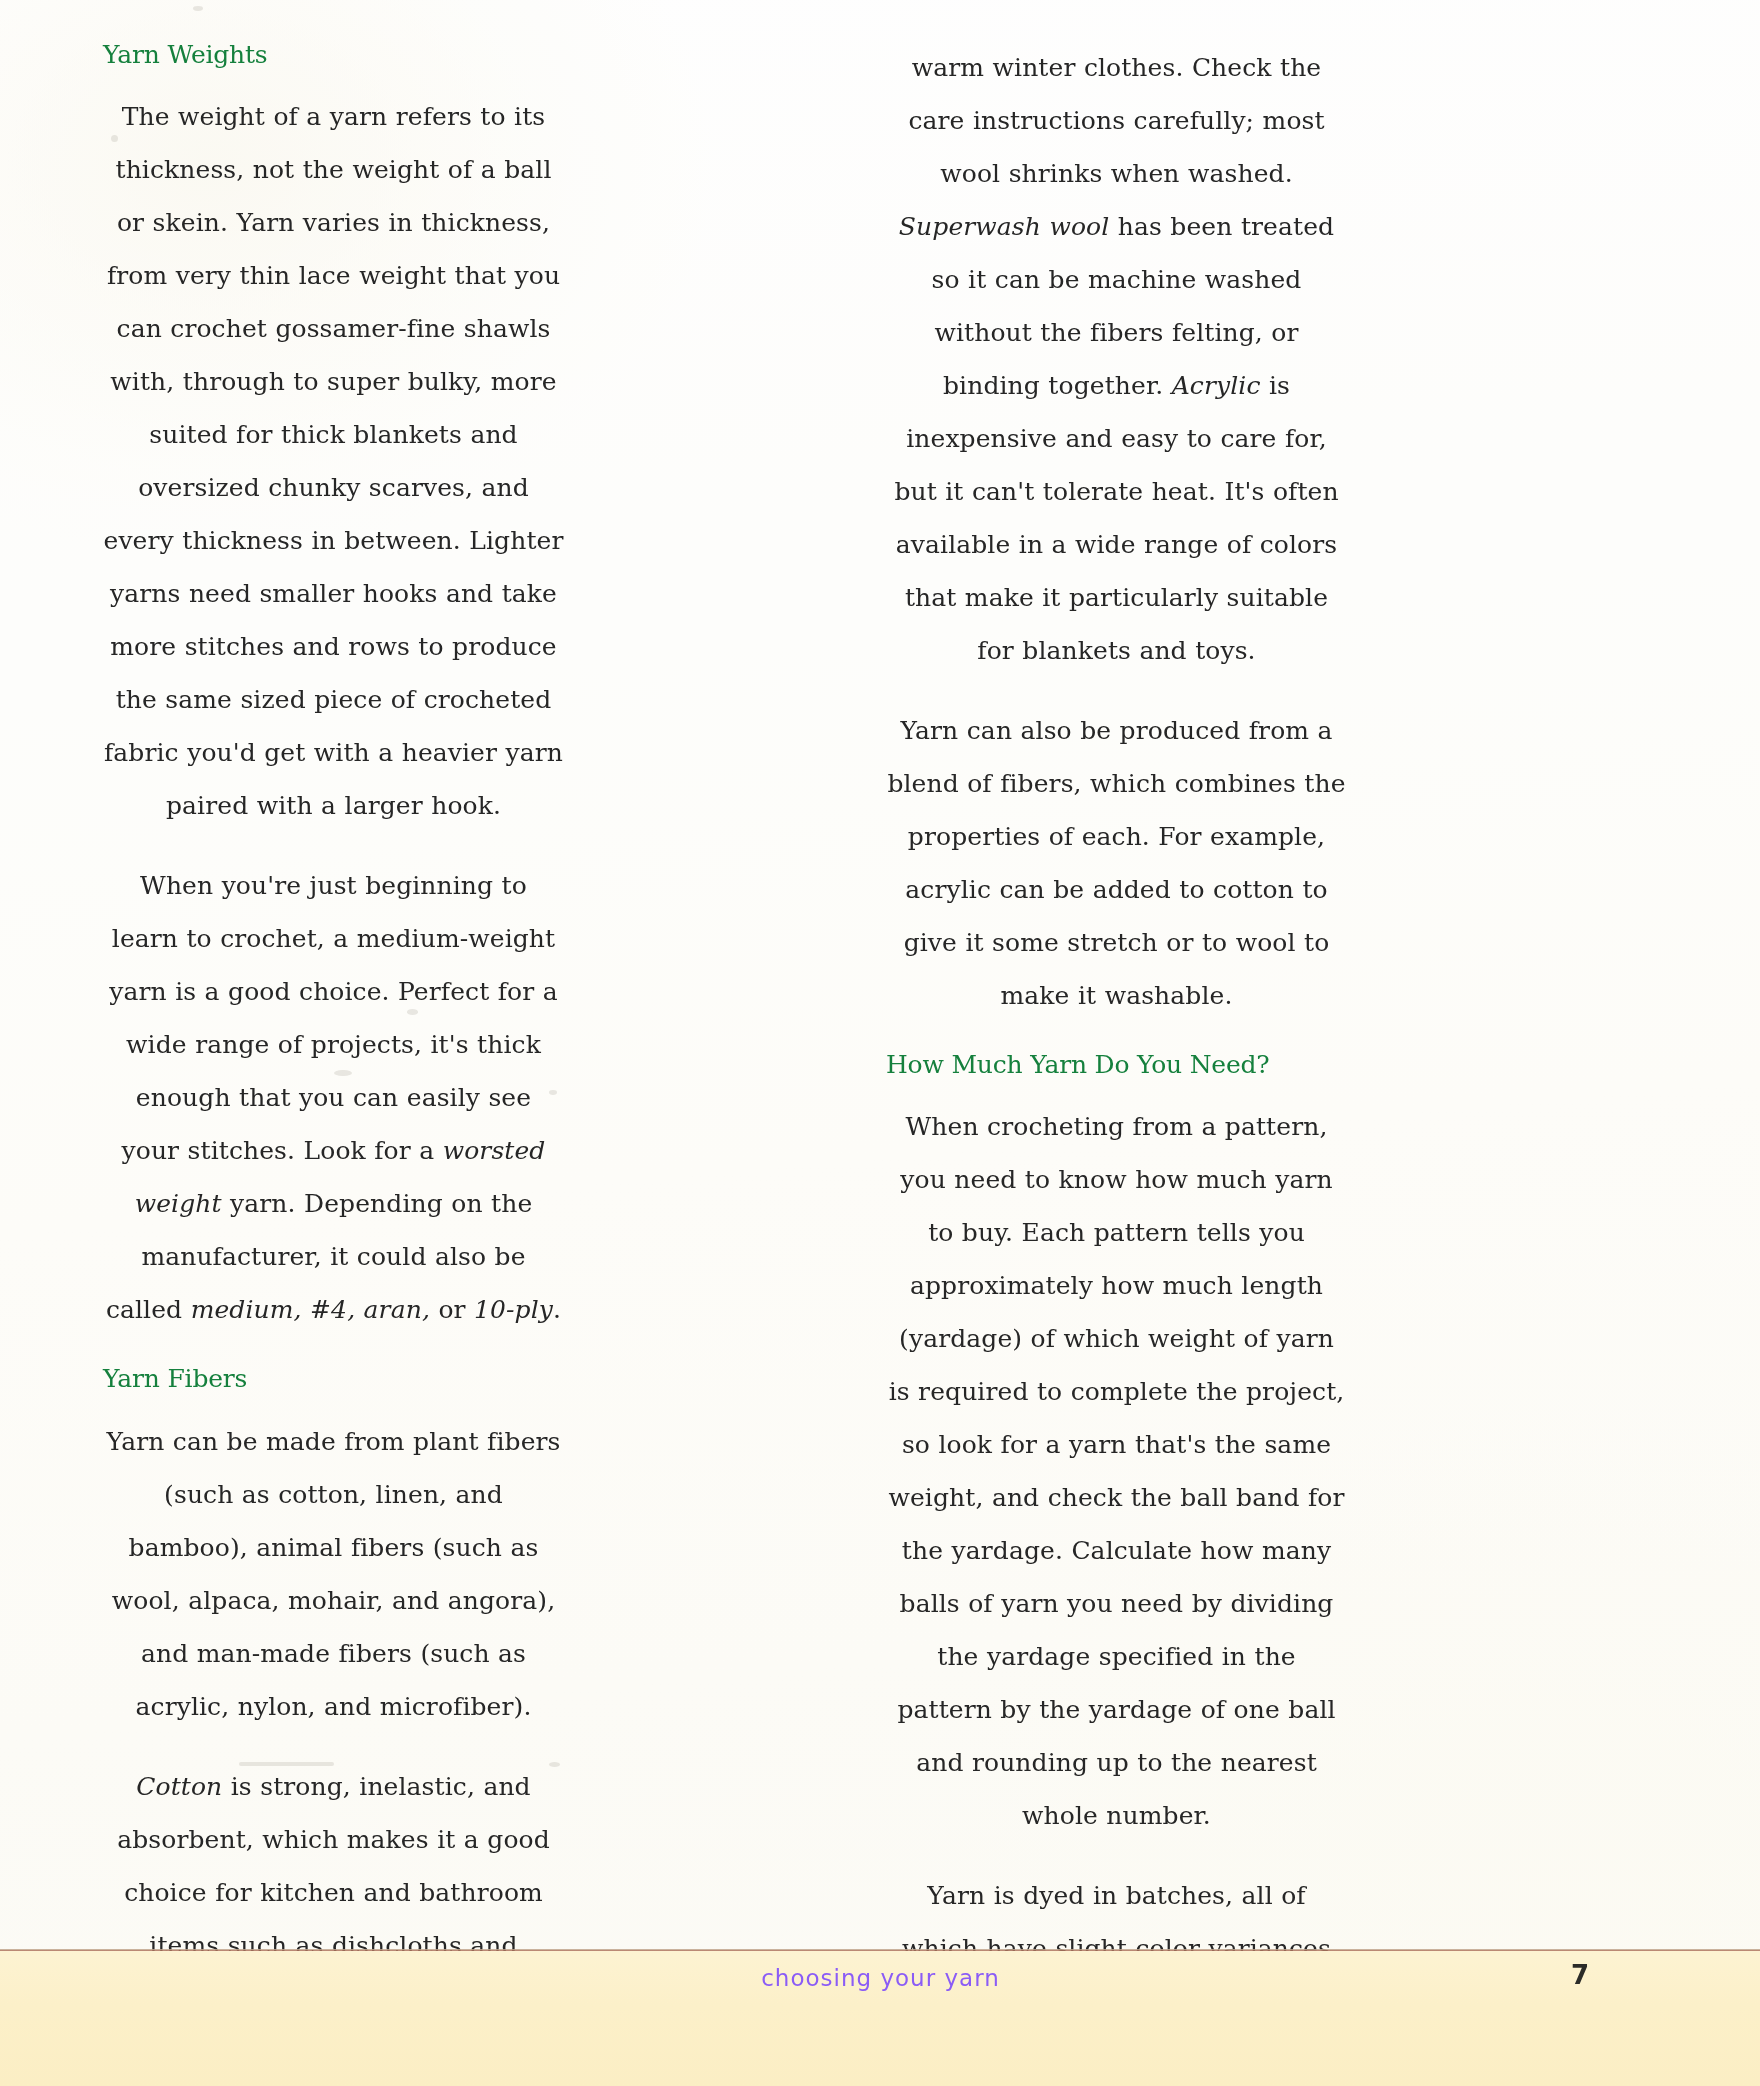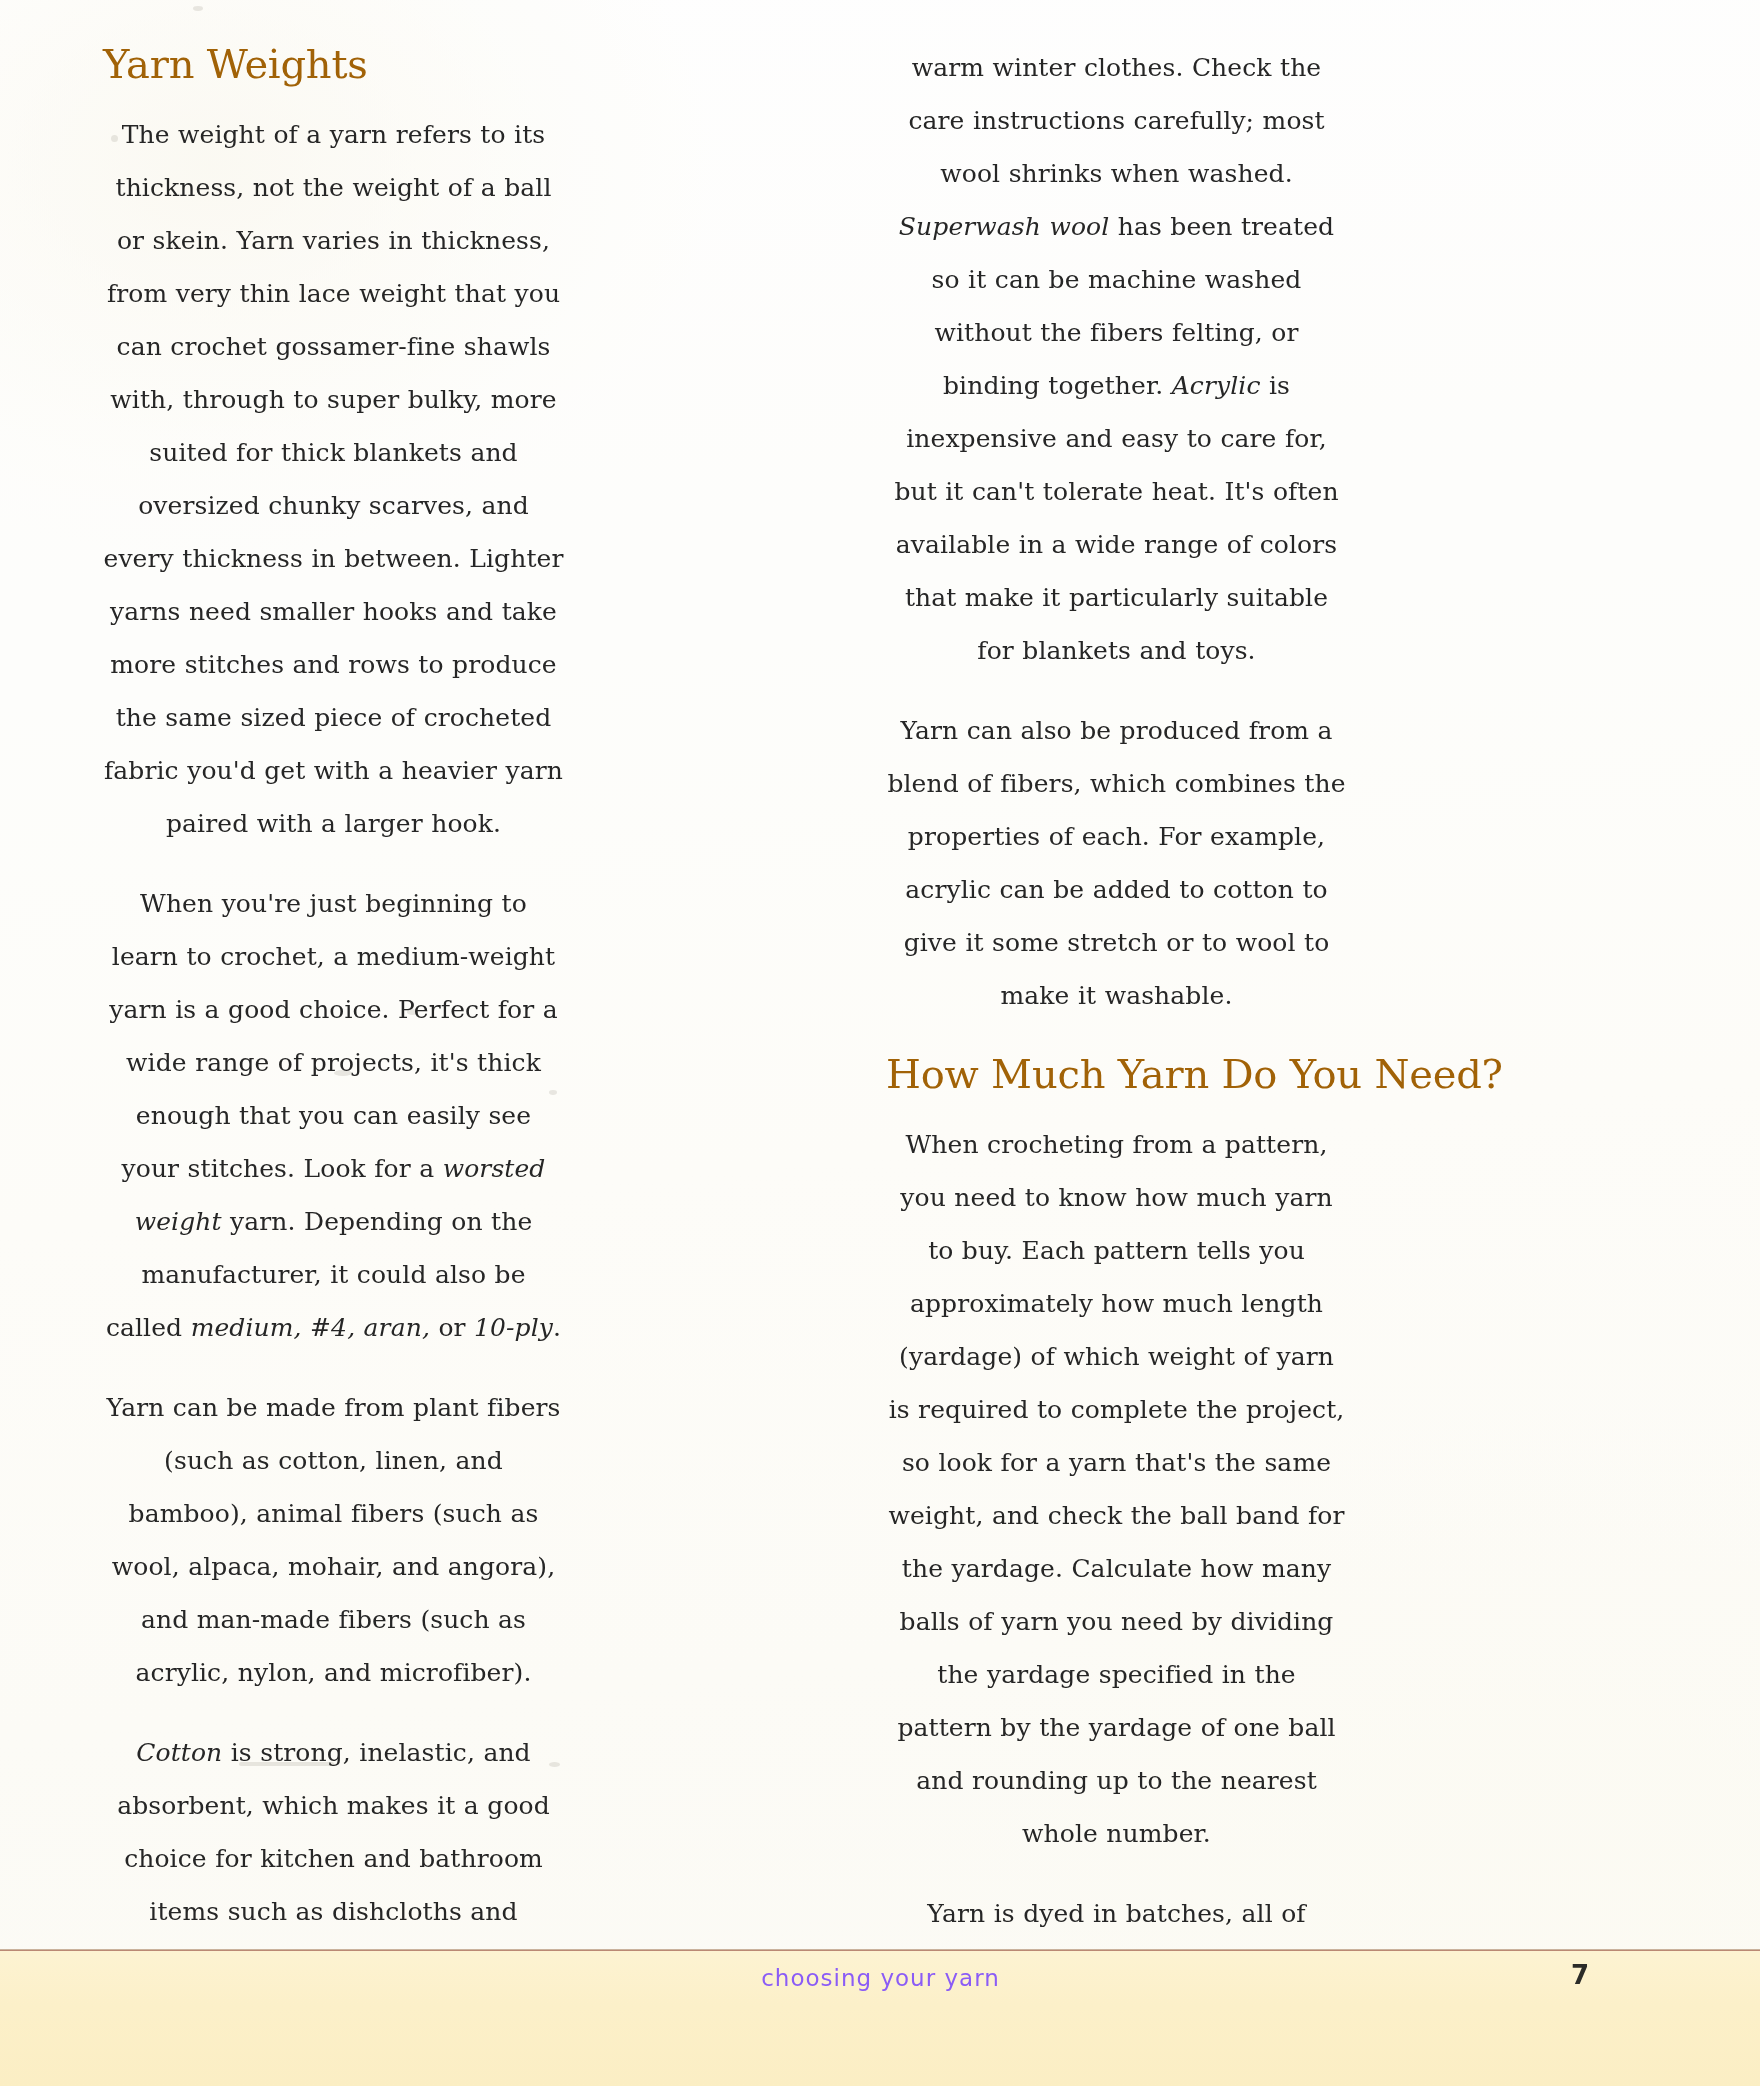--- a/index.html
+++ b/index.html
@@ -36,24 +36,24 @@
     position: absolute;
     top: 41px;
     width: 461px;
   }
   .col-left  { left: 103px;  }
   .col-right { left: 886px; }
 
   h2.section-heading {
     font-family: "DejaVu Serif", "Liberation Serif", serif;
     font-weight: 400;
-    font-size: 40px;
+    font-size: 25px;
     line-height: 1.15;
     letter-spacing: -0.2px;
-    color: #a16207;
+    color: #15803d;
     margin: 0 0 20.7px 0;
     white-space: nowrap;
   }
   h2.section-heading.spaced-top { margin-top: 29px; }
 
   p.body-text {
     font-size: 25px;
     line-height: 53px;
     color: #262626;
     margin: 0 0 27px 0;
@@ -134,20 +134,21 @@
   <div class="content">
 
     <div class="col col-left">
 
       <h2 class="section-heading">Yarn Weights</h2>
 
       <p class="body-text">The weight of a yarn refers to its thickness, not the weight of a ball or skein. Yarn varies in thickness, from very thin lace weight that you can crochet gossamer-fine shawls with, through to super bulky, more suited for thick blankets and oversized chunky scarves, and every thickness in between. Lighter yarns need smaller hooks and take more stitches and rows to produce the same sized piece of crocheted fabric you'd get with a heavier yarn paired with a larger hook.</p>
 
       <p class="body-text">When you're just beginning to learn to crochet, a medium-weight yarn is a good choice. Perfect for a wide range of projects, it's thick enough that you can easily see your stitches. Look for a <i>worsted weight</i> yarn. Depending on the manufacturer, it could also be called <i>medium, #4, aran,</i> or <i>10-ply</i>.</p>
 
+      <h2 class="section-heading spaced-top">Yarn Fibers</h2>
 
       <p class="body-text">Yarn can be made from plant fibers (such as cotton, linen, and bamboo), animal fibers (such as wool, alpaca, mohair, and angora), and man-made fibers (such as acrylic, nylon, and microfiber).</p>
 
       <p class="body-text"><i>Cotton</i> is strong, inelastic, and absorbent, which makes it a good choice for kitchen and bathroom items such as dishcloths and washcloths. <i>Mercerized cotton</i> has been processed to make it strong, smooth, and shiny, but it is also less absorbent.  is light and stretchy and makes</p>
 
     </div>
 
     <div class="col col-right">
 
       <p class="body-text">warm winter clothes. Check the care instructions carefully; most wool shrinks when washed. <i>Superwash wool</i> has been treated so it can be machine washed without the fibers felting, or binding together. <i>Acrylic</i> is inexpensive and easy to care for, but it can't tolerate heat. It's often available in a wide range of colors that make it particularly suitable for blankets and toys.</p>

